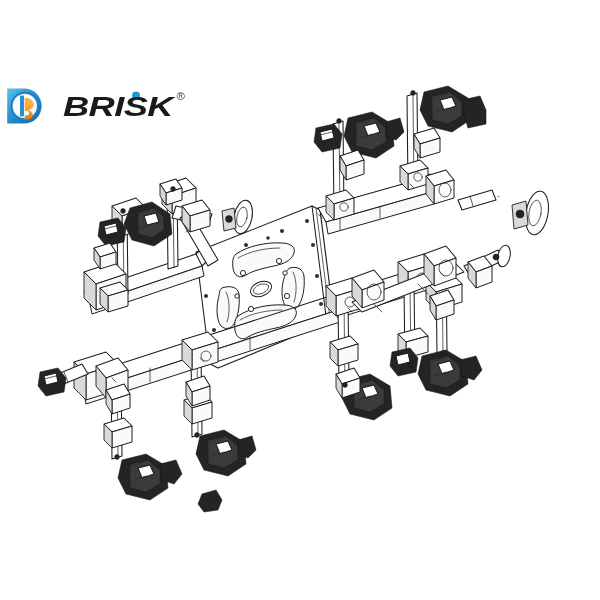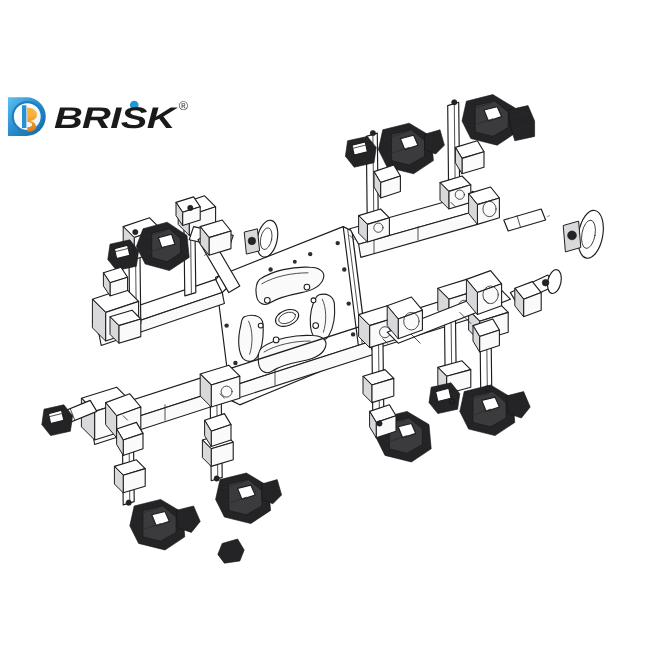--- a/index.html
+++ b/index.html
@@ -21,21 +21,21 @@
 
   
   #logo {
     position: absolute;
     left: 4px;
     top: 82px;
     width: 172px;
     height: 48px;
     display: flex;
     align-items: center;
-    gap: 5px;
+    gap: 19px;
   }
   #logo-mark {
     width: 40px;
     height: 40px;
     flex: 0 0 40px;
   }
   #logo-wordmark {
     position: relative;
     height: 42px;
     flex: 0 0 auto;

